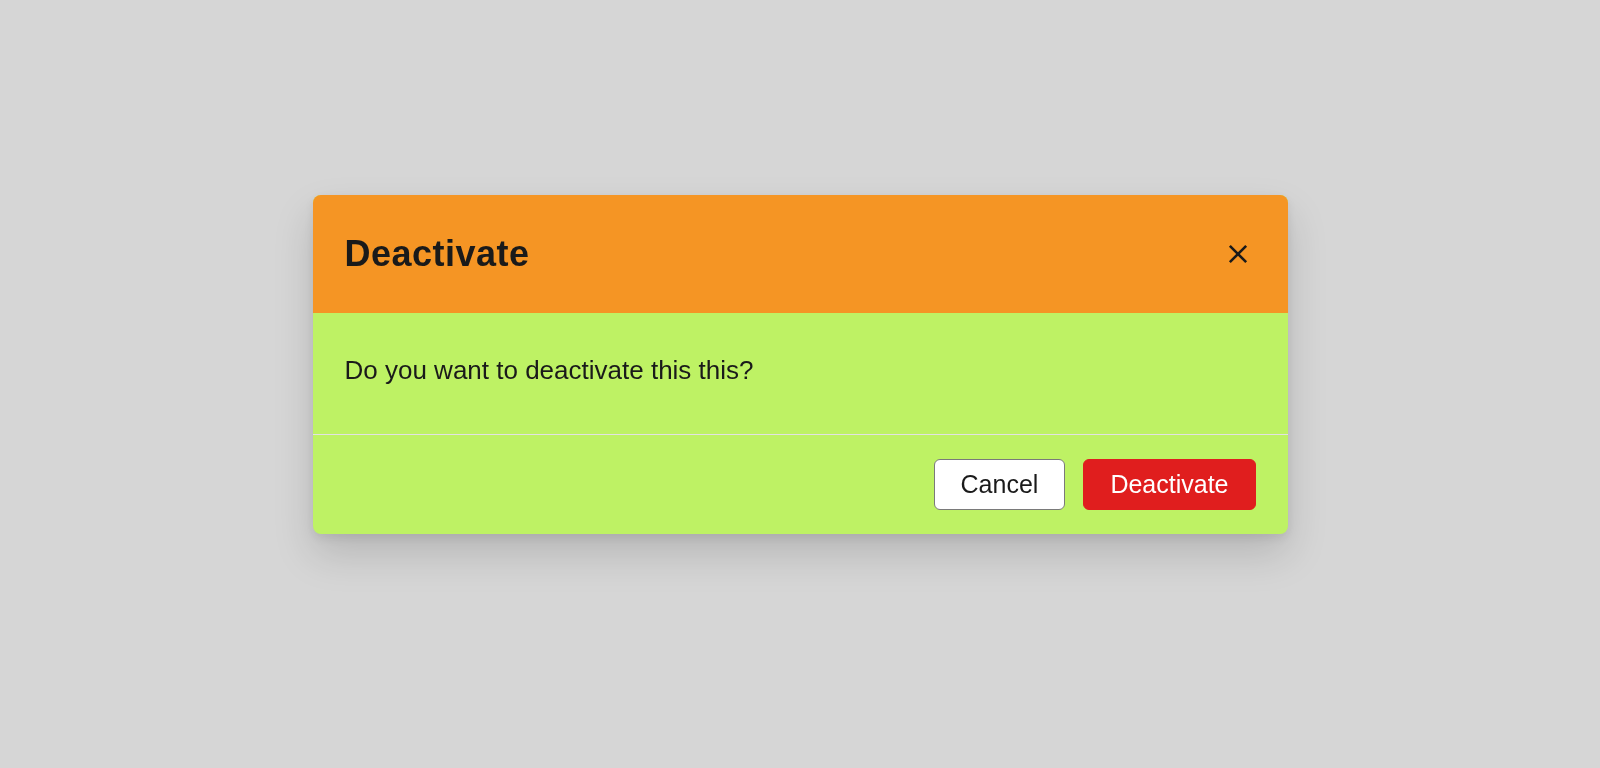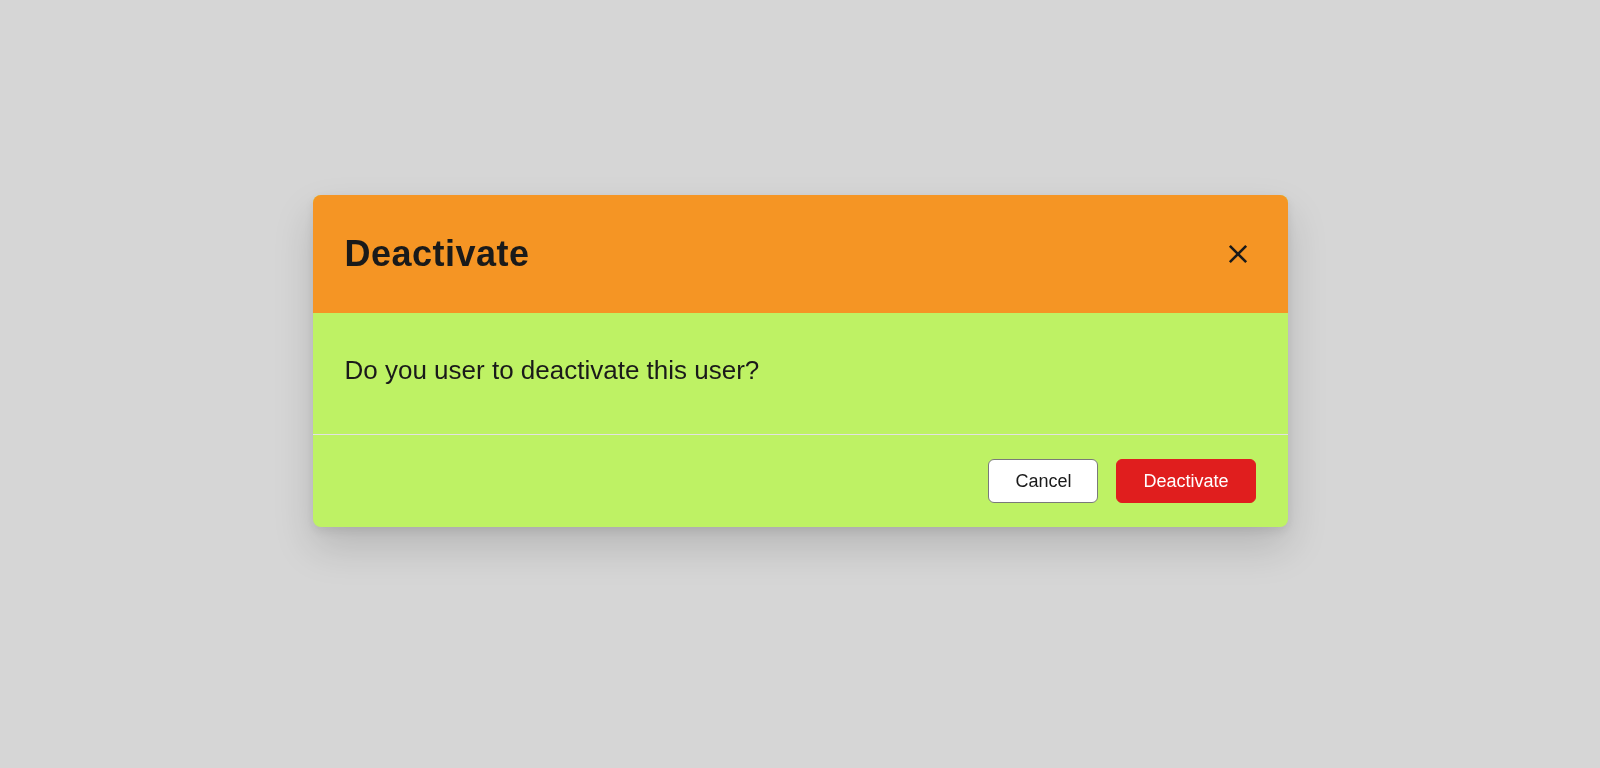--- a/index.html
+++ b/index.html
@@ -63,21 +63,21 @@
     }
     .dialog-footer {
       border-top: 1px solid #e2e2e2;
       padding: 24px 32px;
       display: flex;
       justify-content: flex-end;
       gap: 18px;
     }
     .btn {
       font-family: inherit;
-      font-size: 18px;
+      font-size: 25px;
       padding: 12px 26px;
       border-radius: 6px;
       cursor: pointer;
       font-weight: 400;
       line-height: 1;
     }
     .btn-cancel {
       background: #ffffff;
       color: #1a1a1a;
       border: 1px solid #7a7a7a;
@@ -95,19 +95,19 @@
   <div class="dialog-header">
     <h2 class="dialog-title">Deactivate</h2>
     <button class="close-btn">
       <svg viewBox="0 0 24 24" fill="none">
         <line x1="5" y1="5" x2="19" y2="19"></line>
         <line x1="19" y1="5" x2="5" y2="19"></line>
       </svg>
     </button>
   </div>
   <div class="dialog-body">
-    <p class="dialog-message">Do you user to deactivate this user?</p>
+    <p class="dialog-message">Do you want to deactivate this this?</p>
   </div>
   <div class="dialog-footer">
     <button class="btn btn-cancel">Cancel</button>
     <button class="btn btn-primary">Deactivate</button>
   </div>
 </div>
 
 </body></html>

